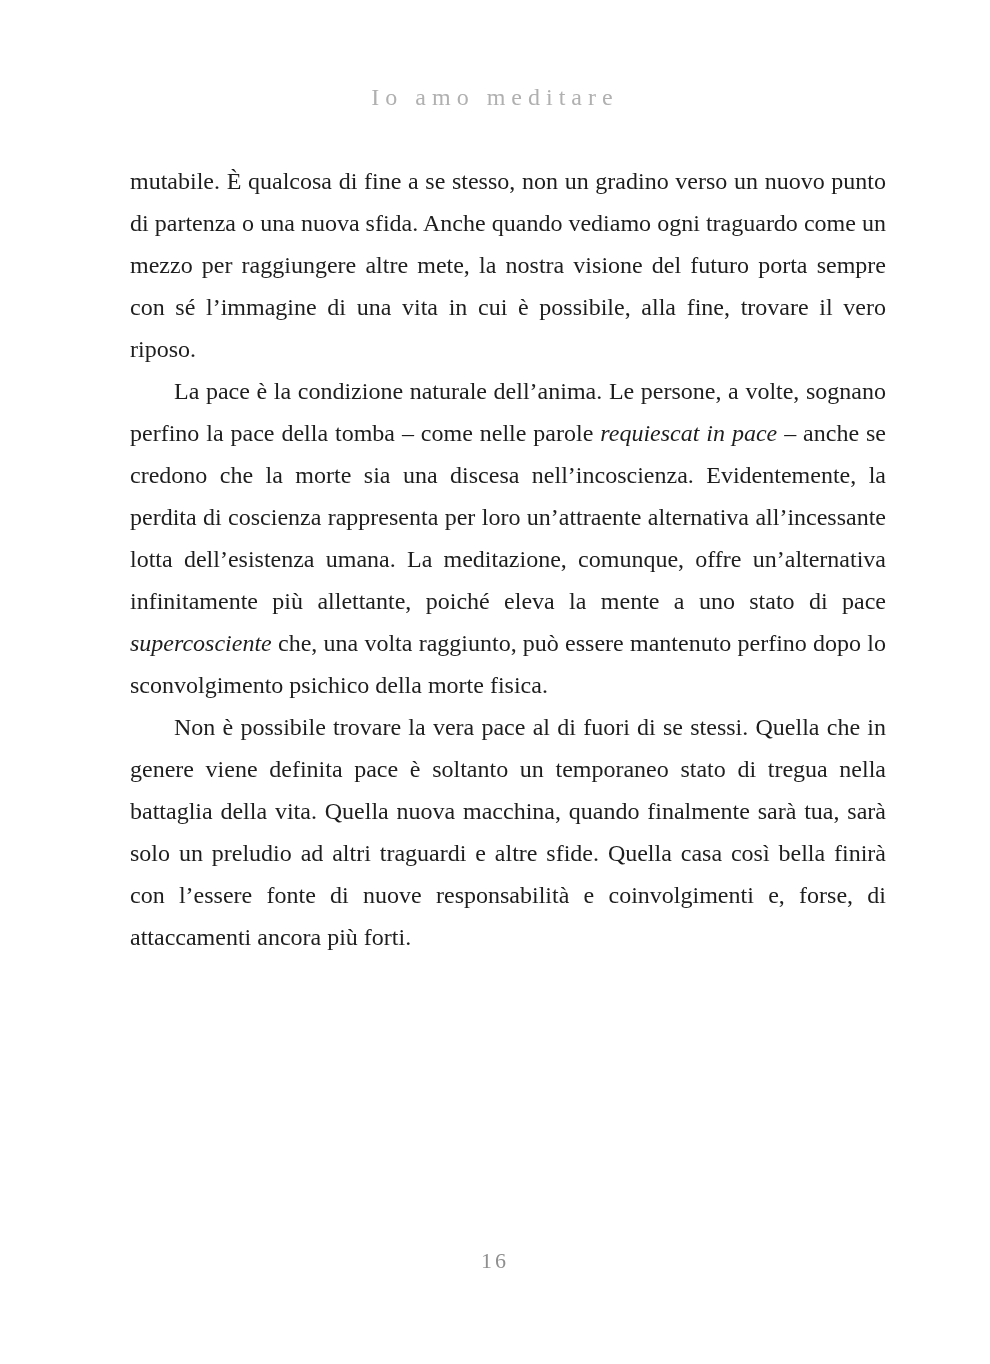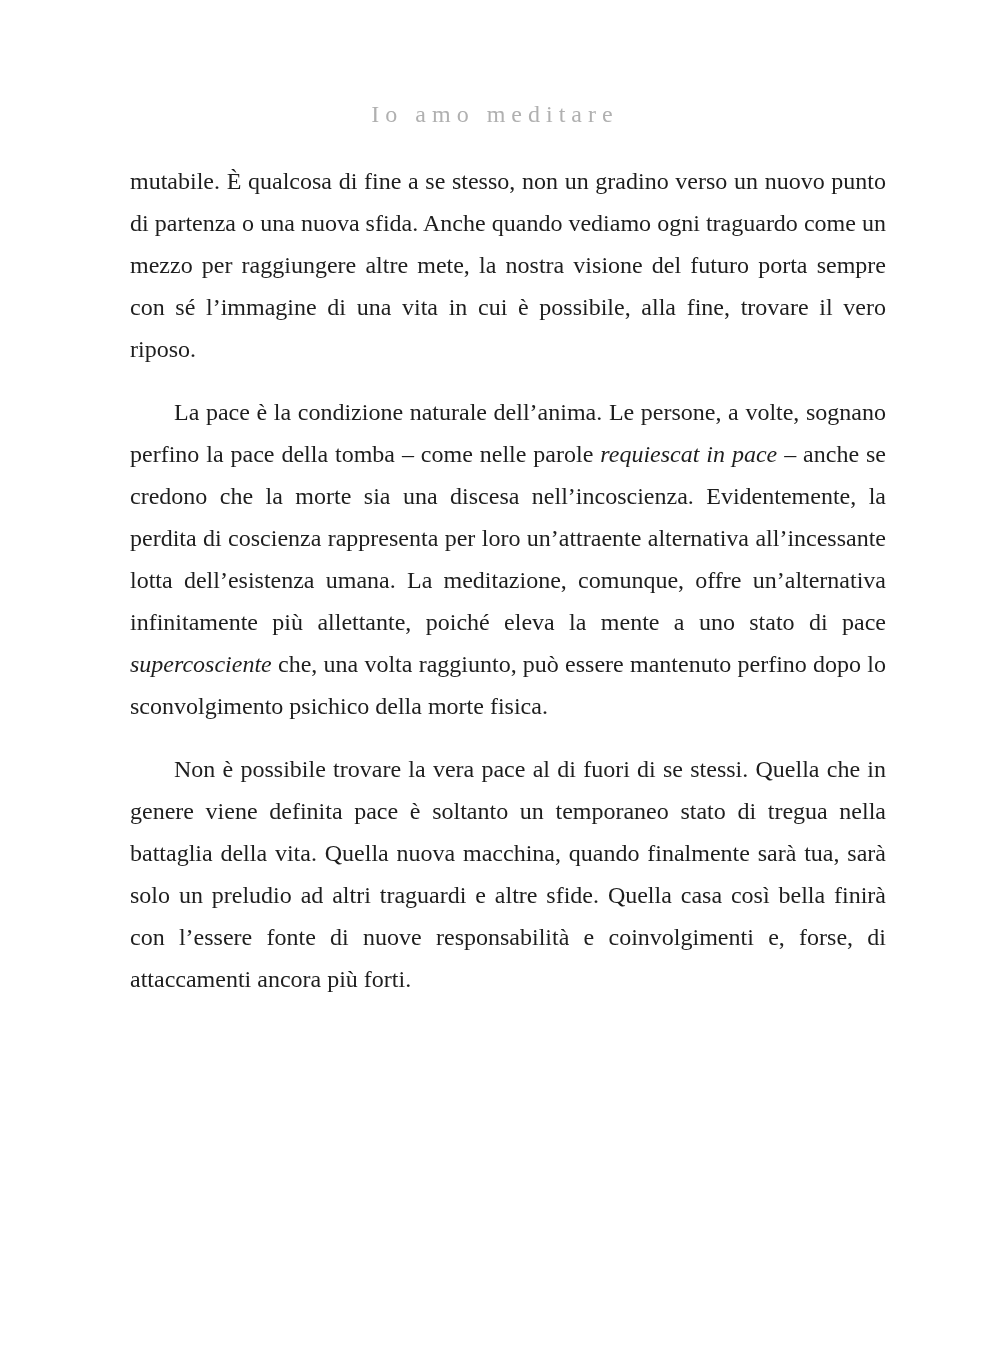--- a/index.html
+++ b/index.html
@@ -10,21 +10,21 @@
   .page {
     position: relative;
     width: 990px;
     height: 1364px;
     background: #ffffff;
     font-family: "Liberation Serif", "DejaVu Serif", serif;
     overflow: hidden;
   }
   .running-header {
     position: absolute;
-    top: 101px;
+    top: 84px;
     left: 0;
     width: 100%;
     text-align: center;
     font-size: 24px;
     letter-spacing: 6px;
     color: #b0b0b0;
     font-weight: 400;
   }
   .content {
     position: absolute;
@@ -36,21 +36,20 @@
     color: #1e1e1e;
     text-align: justify;
     text-justify: inter-word;
   }
   .para {
     margin: 0;
     padding: 0;
   }
   .para.indent {
     text-indent: 44px;
-    margin-top: 21px;
   }
   .para em {
     font-style: italic;
   }
   .page-number {
     position: absolute;
     top: 1248px;
     left: 0;
     width: 100%;
     text-align: center;
@@ -69,14 +68,15 @@
   <div class="content">
 
     <p class="para"><span>mutabile. È qualcosa di fine a se stesso, non un gradino verso un nuovo punto di partenza o una nuova sfida. Anche quando vediamo ogni traguardo come un mezzo per raggiungere altre mete, la nostra visione del futuro porta sempre con sé l’immagine di una vita in cui è possibile, alla fine, trovare il vero riposo.</span></p>
 
     <p class="para indent"><span>La pace è la condizione naturale dell’anima. Le persone, a volte, sognano perfino la pace della tomba – come nelle parole </span><em>requiescat in pace</em><span> – anche se credono che la morte sia una discesa nell’incoscienza. Evidentemente, la perdita di coscienza rappresenta per loro un’attraente alternativa all’incessante lotta dell’esistenza umana. La meditazione, comunque, offre un’alternativa infinitamente più allettante, poiché eleva la mente a uno stato di pace </span><em>supercosciente</em><span> che, una volta raggiunto, può essere mantenuto perfino dopo lo sconvolgimento psichico della morte fisica.</span></p>
 
     <p class="para indent"><span>Non è possibile trovare la vera pace al di fuori di se stessi. Quella che in genere viene definita pace è soltanto un temporaneo stato di tregua nella battaglia della vita. Quella nuova macchina, quando finalmente sarà tua, sarà solo un preludio ad altri traguardi e altre sfide. Quella casa così bella finirà con l’essere fonte di nuove responsabilità e coinvolgimenti e, forse, di attaccamenti ancora più forti.</span></p>
 
   </div>
 
+  <div class="page-number">16</div>
 
 </div>
 
 </body></html>

